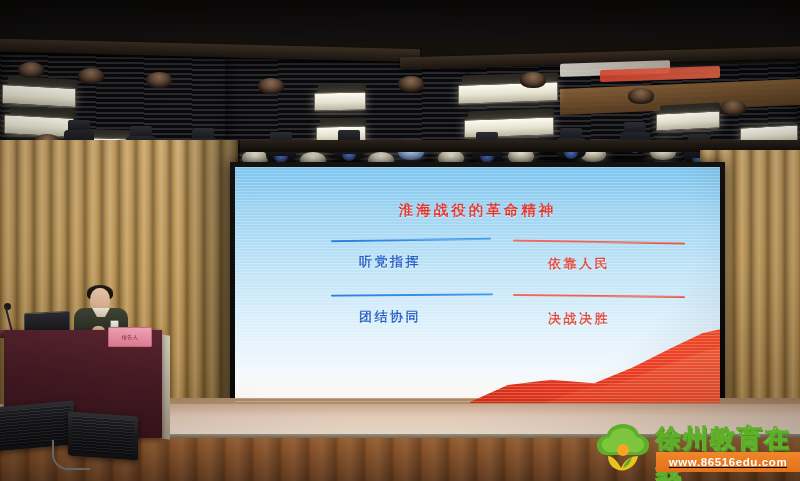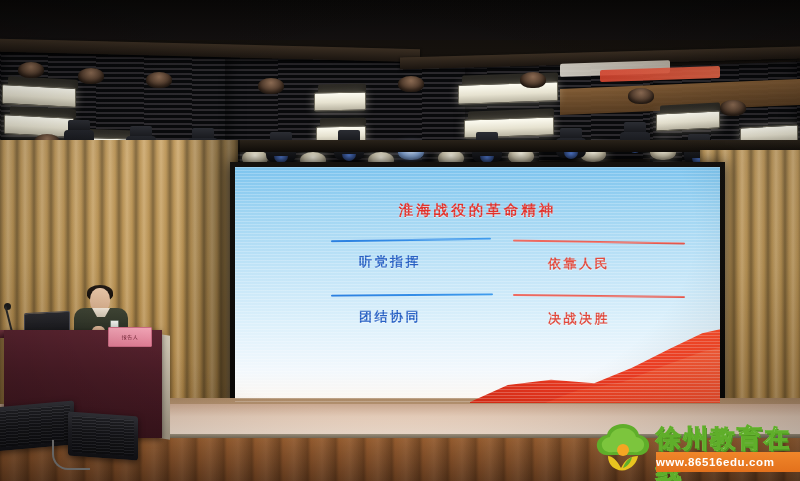--- a/index.html
+++ b/index.html
@@ -297,21 +297,21 @@
     position: absolute; left: 62px; top: 8px;
     font-size: 25px; font-weight: bold; letter-spacing: 2px;
     font-family: "DejaVu Sans", sans-serif;
     color: #ffffff;
     -webkit-text-stroke: 1px #5fae2a;
     text-shadow: 1.5px 1.5px 0 #4e9420, -0.5px -0.5px 0 #7cc53d;
   }
   .wm-url-bar {
     position: absolute; left: 62px; top: 38px; width: 144px; height: 20px;
     background: linear-gradient(180deg,#f0862a,#e3711c);
-    display:flex; align-items:center; 
+    display:flex; align-items:center; justify-content:center;text-decoration:underline;
   }
   .wm-url {
     color:#fff; font-size: 11.5px; font-weight: bold; letter-spacing: .6px;
     font-family: "Liberation Sans", sans-serif;
   }
 
   .vignette {
     position:absolute; inset:0; pointer-events:none; z-index:15;
     background: radial-gradient(ellipse at 50% 48%,
       rgba(0,0,0,0) 52%, rgba(0,0,0,.26) 100%);

